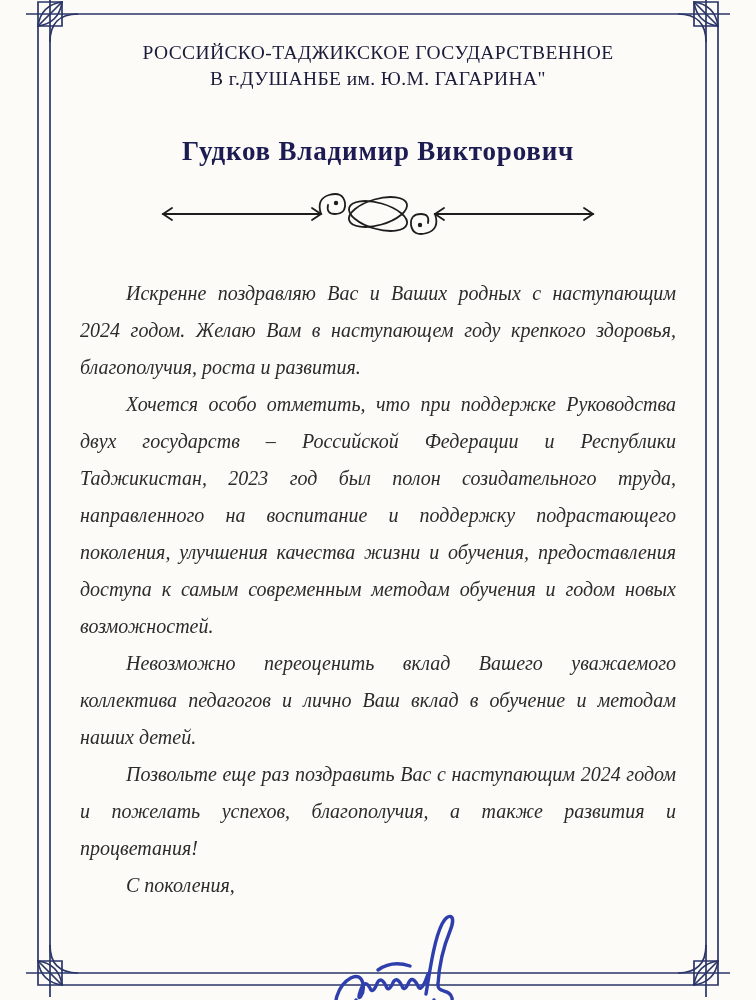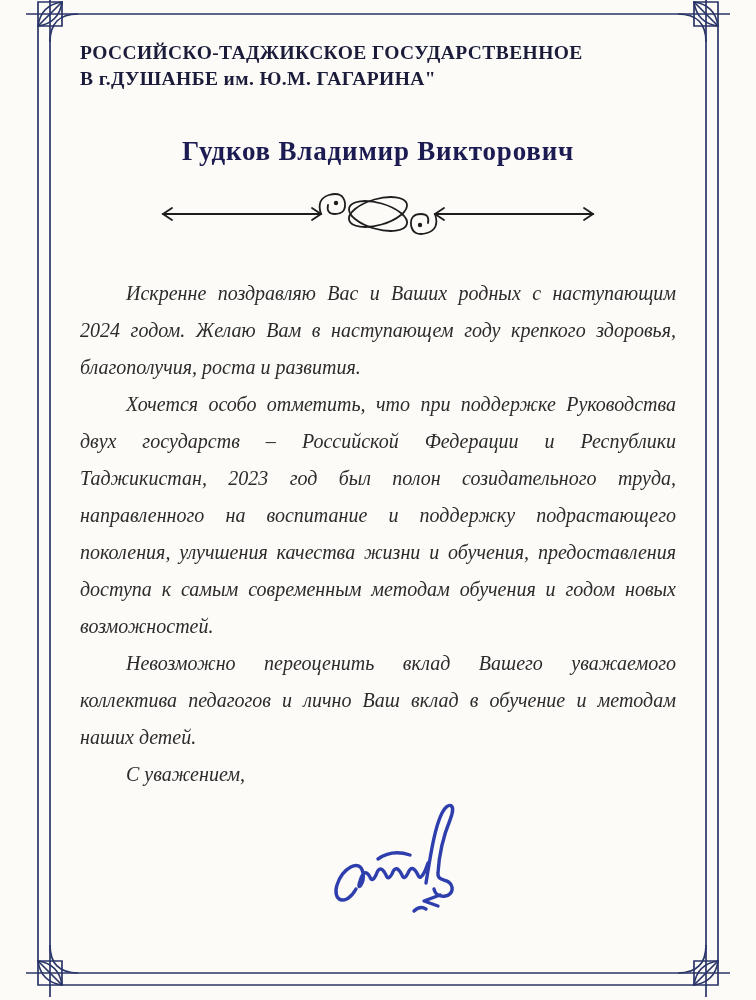--- a/index.html
+++ b/index.html
@@ -11,23 +11,23 @@
     font-family:"Liberation Serif", serif;
   }
   .frame-svg{position:absolute;top:0;left:0;width:756px;height:1000px;pointer-events:none;}
   .frame-svg path, .frame-svg use{stroke:#2a3568;fill:none;stroke-width:1.7;}
   .content{
     position:absolute;top:0;left:0;width:756px;height:1000px;
     box-sizing:border-box;
     padding:40px 80px 0 80px;
   }
   .letterhead{
-    text-align:left;
+    text-align:center;
     color:#1b1b3a;
-    font-weight:bold;
+    font-weight:normal;
     font-size:19.5px;
     line-height:26px;
     letter-spacing:.4px;
   }
   .recipient-name{
     text-align:center;
     color:#1c1c52;
     font-weight:bold;
     font-size:27px;
     letter-spacing:.8px;
@@ -115,21 +115,22 @@
 
         <path d="M282,27 Q287,42 274,46 Q260,50 258,38 Q257,27 268,27 Q277,27 275,36"></path>
         <circle cx="267" cy="38" r="2.2"></circle>
       </svg>
     </div>
 
     <div class="body-text">
       <p>Искренне поздравляю Вас и Ваших родных с наступающим 2024 годом. Желаю Вам в наступающем году крепкого здоровья, благополучия, роста и развития.</p>
       <p>Хочется особо отметить, что при поддержке Руководства двух государств – Российской Федерации и Республики Таджикистан, 2023 год был полон созидательного труда, направленного на воспитание и поддержку подрастающего поколения, улучшения качества жизни и обучения, предоставления доступа к самым современным методам обучения и годом новых возможностей.</p>
       <p>Невозможно переоценить вклад Вашего уважаемого коллектива педагогов и лично Ваш вклад в обучение и методам наших детей.</p>
-      <p class="closing">С уважением,</p>
+      <p>Позвольте еще раз поздравить Вас с наступающим 2024 годом и пожелать успехов, благополучия, а также развития и процветания!</p>
+      <p class="closing">С поколения,</p>
     </div>
 
     <div class="signature-row">
 
       <svg class="sig-scrawl" width="170" height="130" viewBox="0 0 170 130" aria-hidden="true">
         <path d="M30,96 C20,114 6,108 11,92 C16,76 34,64 37,80 C39,90 30,100 34,88 Q38,74 44,84 Q46,90 50,82 Q54,70 60,82 Q62,88 66,81 Q70,70 76,82 Q78,88 82,80 Q86,70 92,82 Q94,88 99,78 L102,70"></path>
         <path d="M52,66 Q66,56 84,62"></path>
         <path d="M100,90 C104,66 108,36 116,20 C122,8 131,10 124,27 C117,44 113,62 112,80 C111,90 124,84 126,94 C128,105 110,107 108,96"></path>
         <path d="M114,102 L98,108 L112,113"></path>
         <path d="M88,118 Q94,112 100,116"></path>

